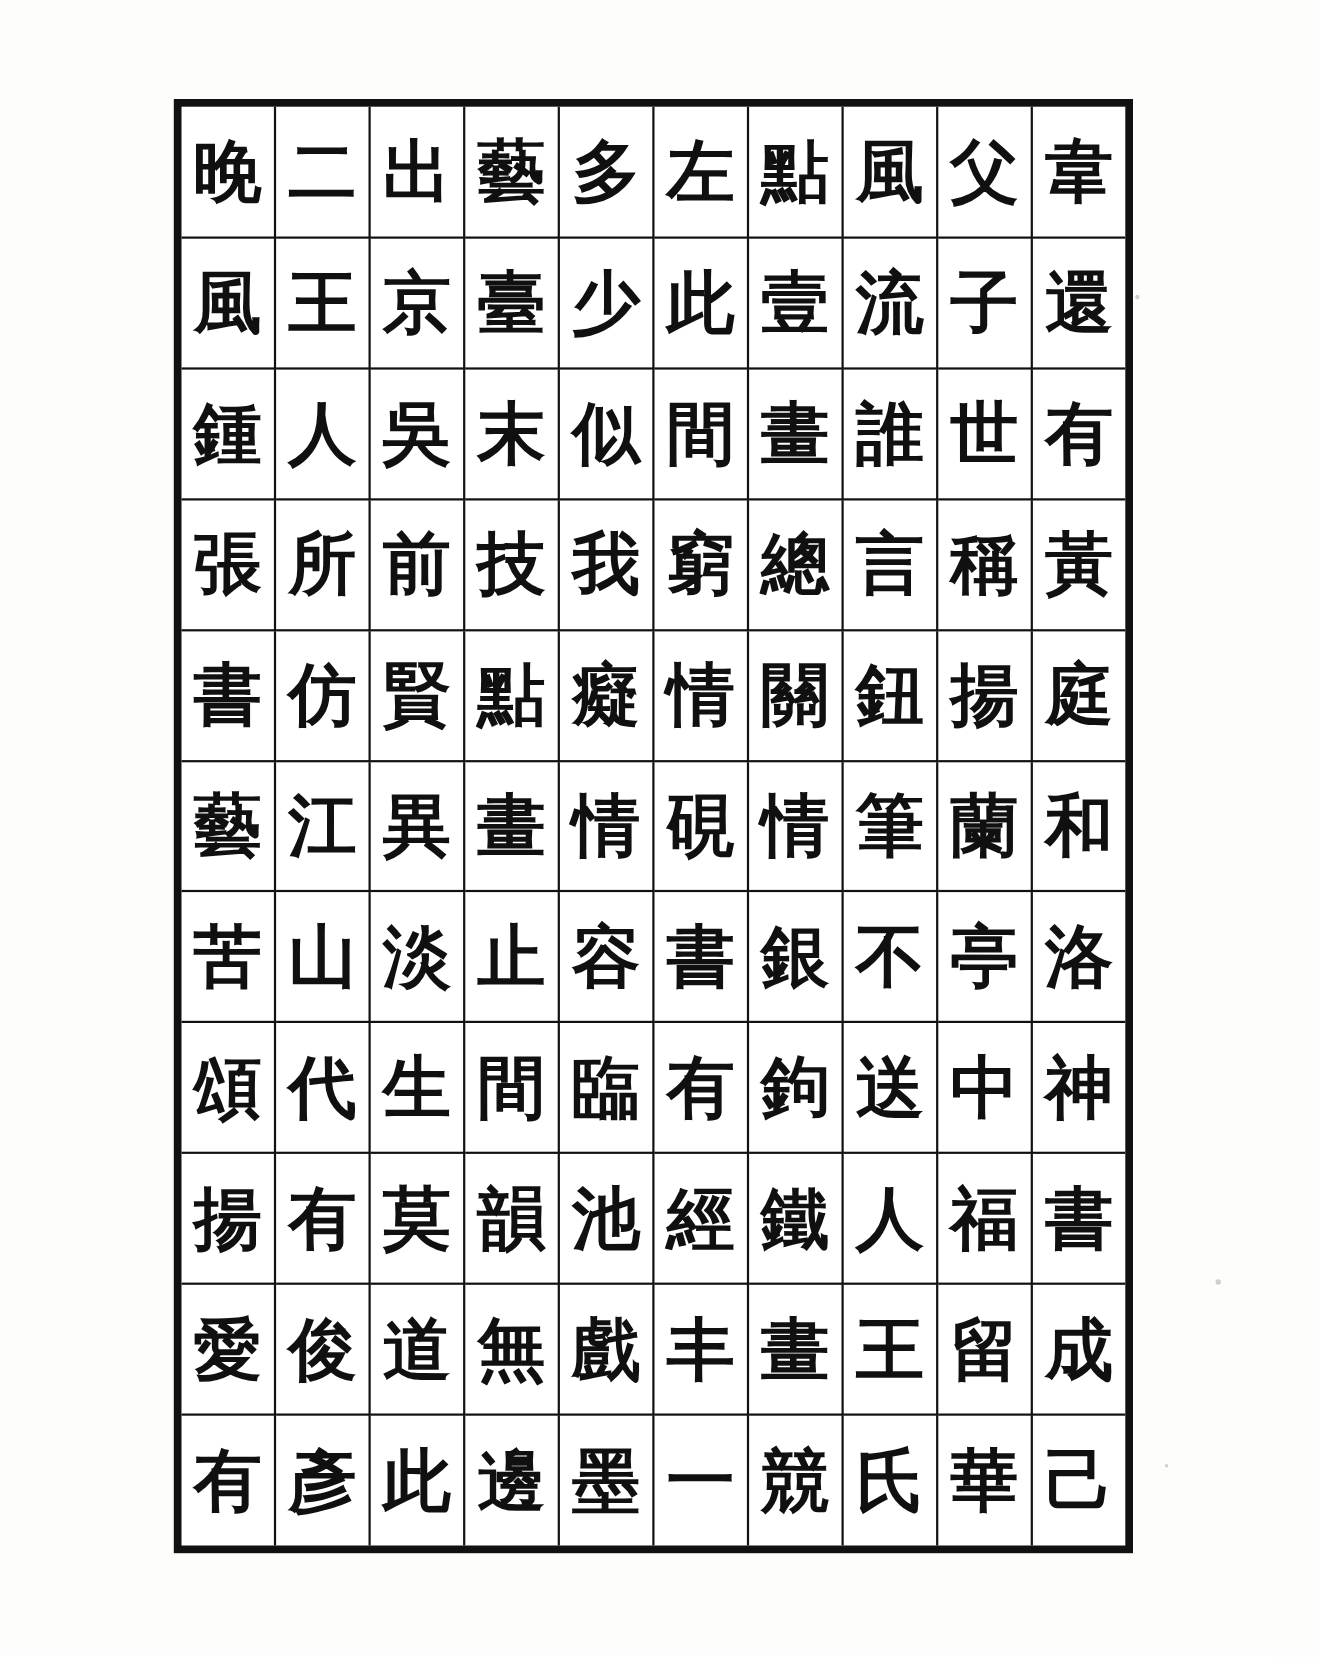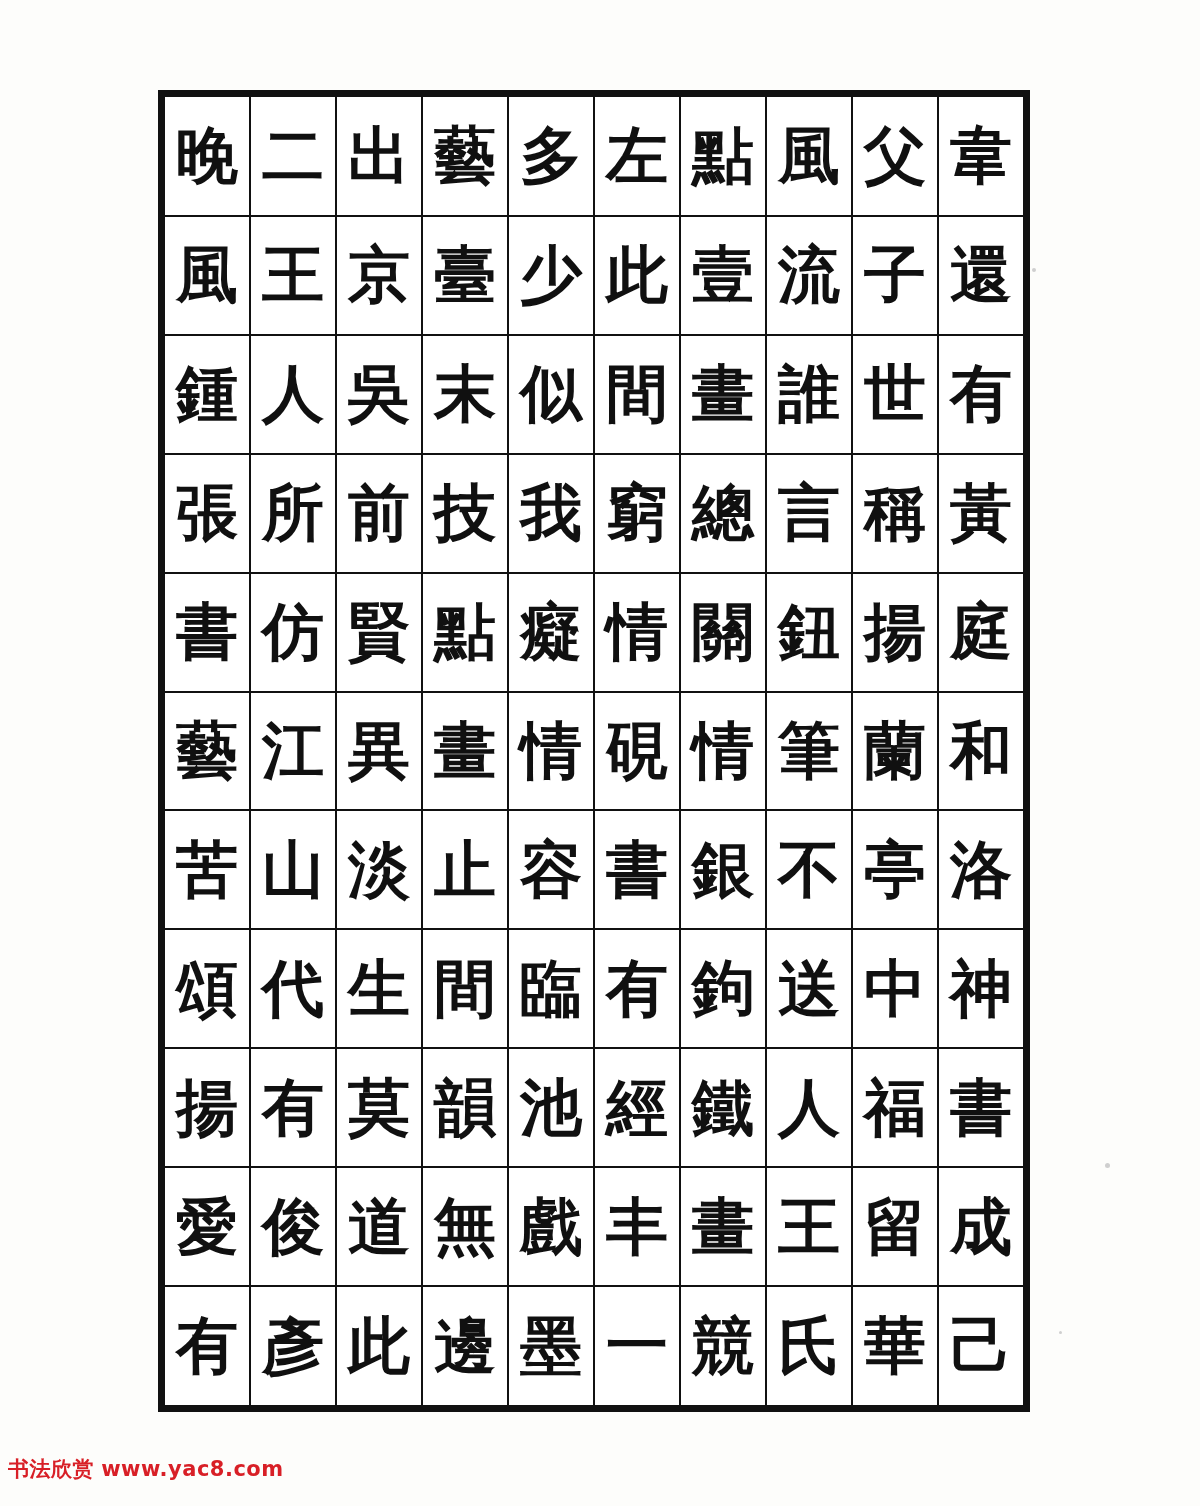--- a/index.html
+++ b/index.html
@@ -452,18 +452,14 @@
               <span class="glyph">華</span>
             </td>
           <td>
               <span class="glyph">己</span>
             </td>
         </tr>
       </tbody>
     </table>
   </div>
 
-  <div id="credit">
-    <span class="cn">书法欣赏</span>
-    <span class="url">www.yac8.com</span>
-  </div>
 
 </div>
 
 </body></html>

